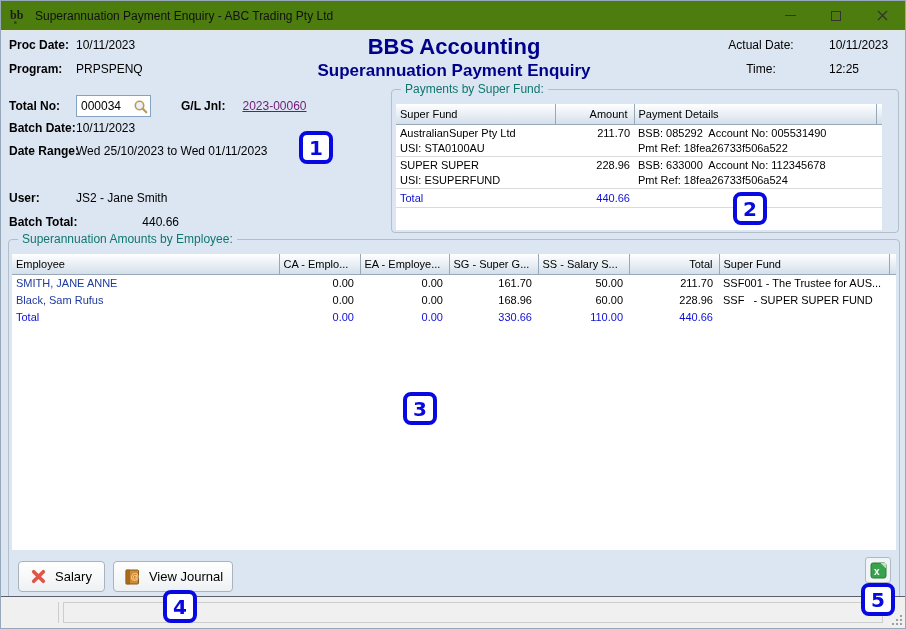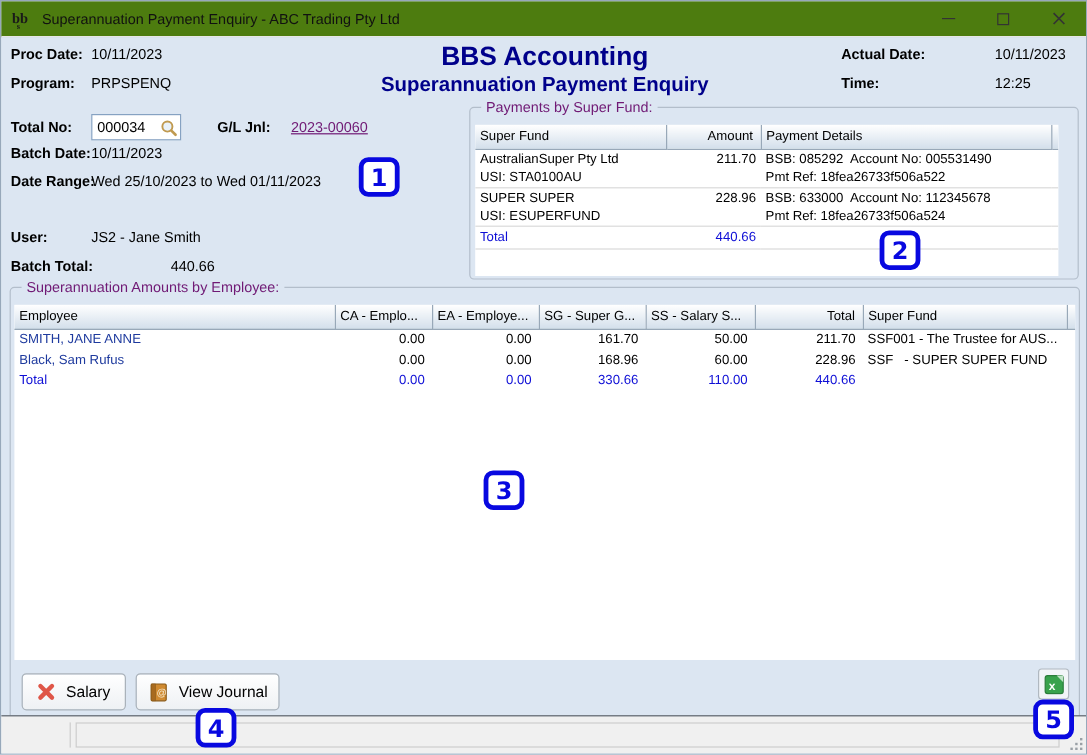--- a/index.html
+++ b/index.html
@@ -18,35 +18,35 @@
   .glyph-max{width:10px;height:10px;border:1px solid #333;display:block;}
 
   
   .content{position:absolute;top:30px;left:0;right:0;bottom:32px;background:#dce6f2;}
   .frow{position:absolute;display:flex;align-items:center;font-size:12px;color:#000;white-space:nowrap;}
   .frow .lbl{font-weight:bold;width:67px;flex:none;}
   .center-header{position:absolute;left:253px;top:3px;width:400px;text-align:center;}
   .bbs-title{font-size:22px;font-weight:bold;color:#00008b;line-height:26px;}
   .bbs-subtitle{font-size:17px;font-weight:bold;color:#00008b;line-height:22px;}
   .rrow{position:absolute;left:700px;width:198px;display:flex;font-size:12px;align-items:center;}
-  .rrow .rlbl{flex:1;text-align:left;font-weight:bold;}
+  .rrow .rlbl{flex:1;text-align:center;font-weight:normal;}
   .rrow .rval{width:70px;margin-left:8px;flex:none;}
 
   .batch-input{position:relative;width:75px;height:22px;border:1px solid #86a2c2;background:#fff;
                display:flex;align-items:center;margin-right:16px;}
   .batch-input .bval{padding-left:4px;font-size:12px;}
   .mag-btn{position:absolute;right:1px;top:2px;width:17px;height:17px;display:flex;align-items:center;justify-content:center;}
   .glj-lbl{margin-left:14px;font-weight:bold;}
   .glj-link{margin-left:17px;color:#701a75;text-decoration:underline;cursor:pointer;}
   .bt-val{width:103px;text-align:right;}
 
   
   .groupbox{position:absolute;border:1px solid #b3becb;border-radius:4px;}
   .group-legend{position:absolute;top:-8px;left:9px;background:#dce6f2;padding:0 4px;font-size:12px;
-                color:#701a75;line-height:15px;white-space:nowrap;}
+                color:#0f766e;line-height:15px;white-space:nowrap;}
   .tbl-wrap{position:absolute;background:#fff;overflow:hidden;}
   table{border-collapse:collapse;table-layout:fixed;font-size:11px;color:#000;}
   th{height:20px;background:linear-gradient(#ffffff,#d3dfeb);border-right:1px solid #98a8b8;
      border-bottom:1px solid #98a8b8;font-weight:normal;text-align:left;padding:0 4px;
      overflow:hidden;white-space:nowrap;}
   th.num{text-align:right;padding-right:6px;}
   th.trail{border-right:none;}
   td{padding:0 4px;vertical-align:top;overflow:hidden;white-space:nowrap;}
   .pay td{line-height:15px;padding-top:1px;}
   .pay tr.fund-row td{border-bottom:1px solid #dadada;}

